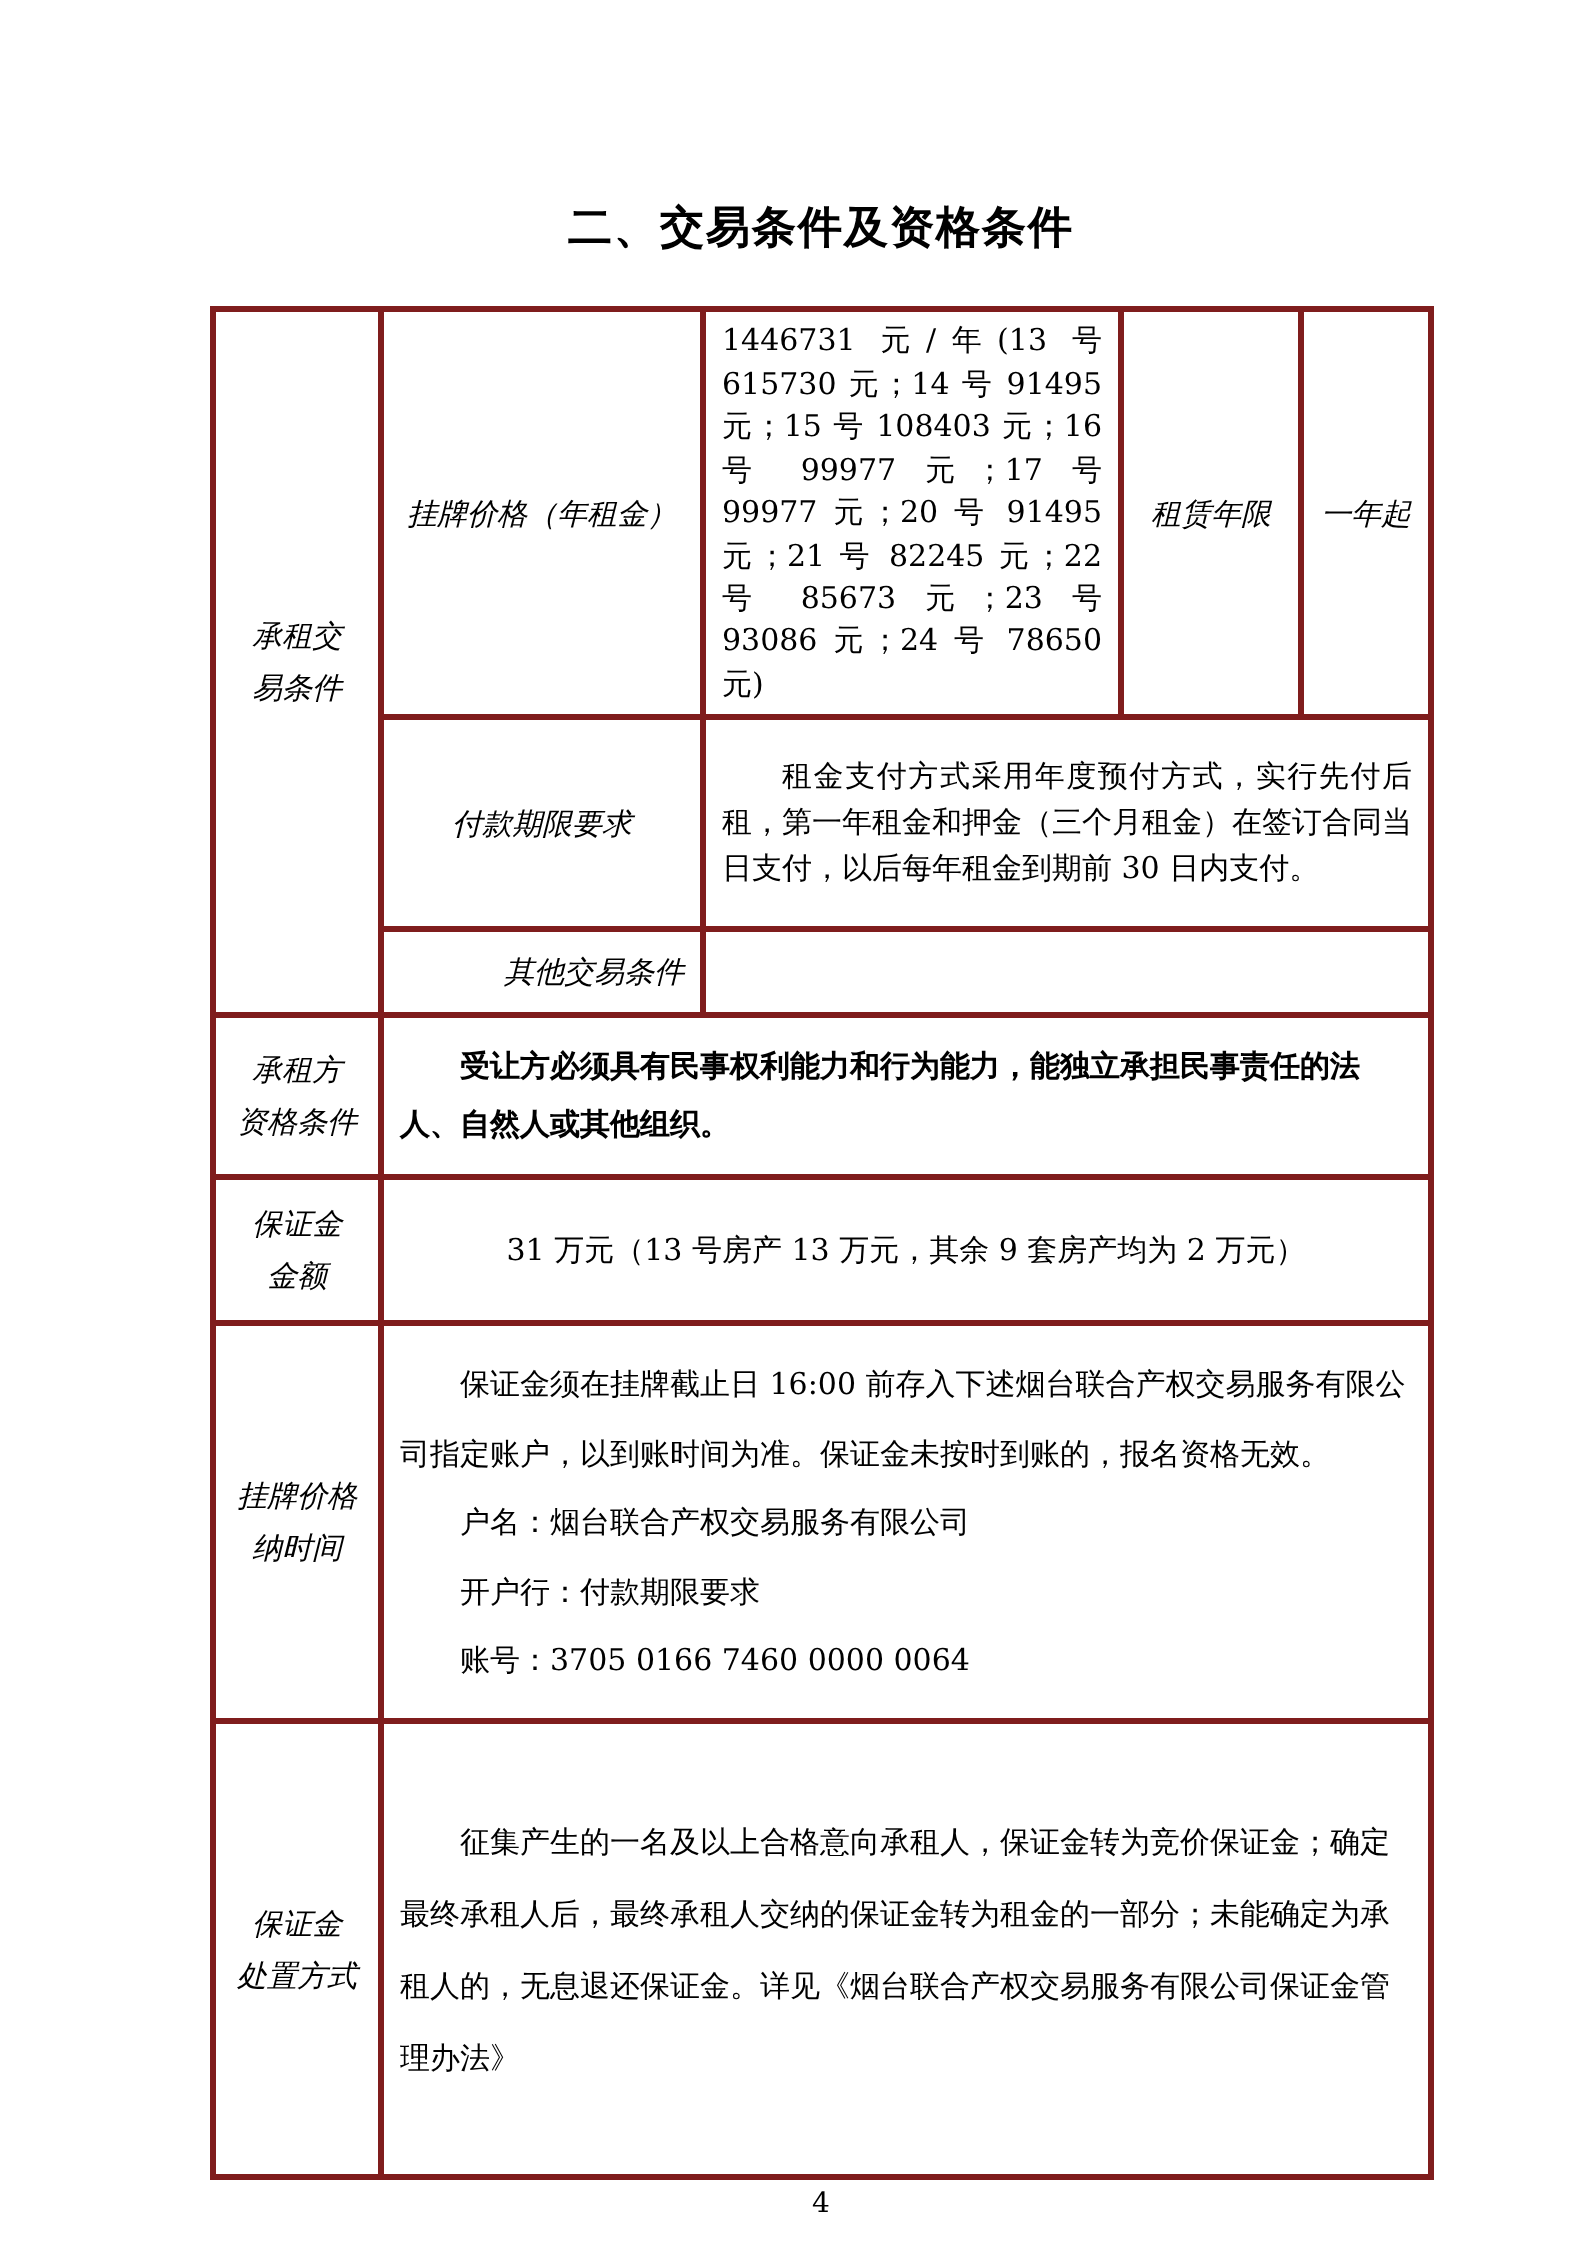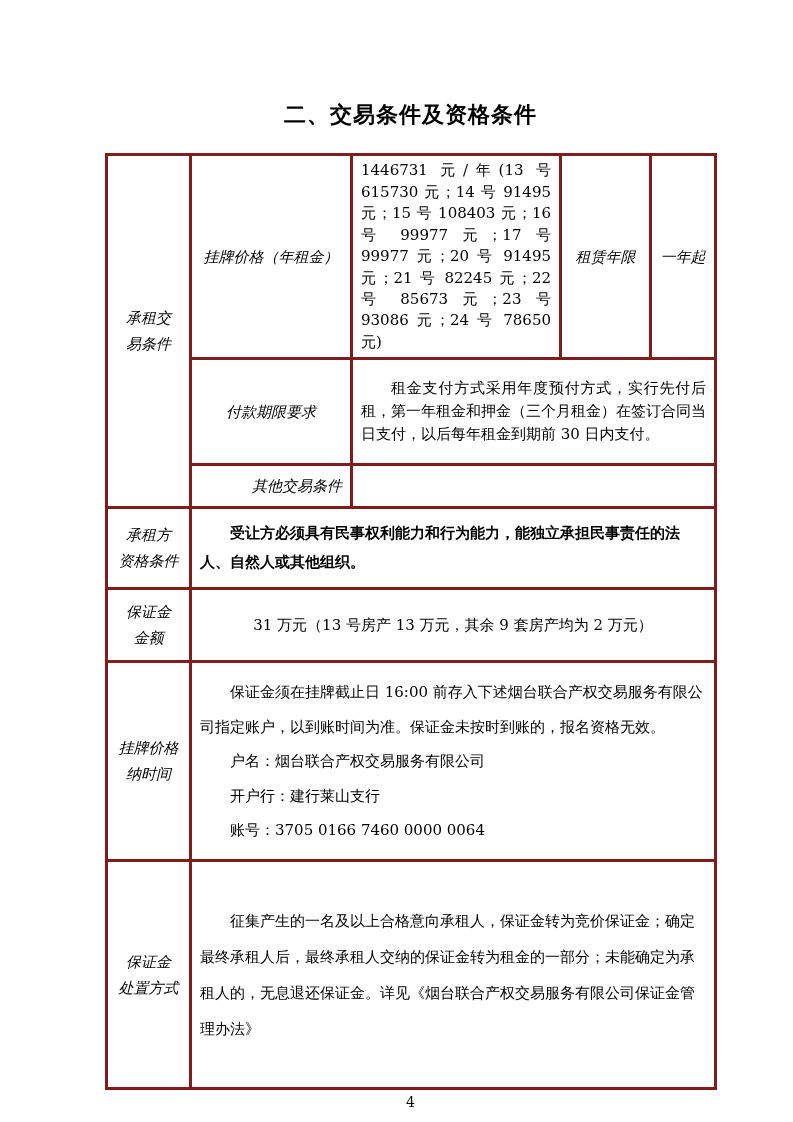--- a/index.html
+++ b/index.html
@@ -151,21 +151,21 @@
 金额</td>
         <td class="amount-cell" colspan="4">31 万元（13 号房产 13 万元，其余 9 套房产均为 2 万元）</td>
       </tr>
 
       <tr class="r-time">
         <td class="label-cell">挂牌价格
 纳时间</td>
         <td class="time-cell" colspan="4">
           <p>保证金须在挂牌截止日 16:00 前存入下述烟台联合产权交易服务有限公司指定账户，以到账时间为准。保证金未按时到账的，报名资格无效。</p>
           <p>户名：烟台联合产权交易服务有限公司</p>
-          <p>开户行：建行莱山支行</p>
+          <p>开户行：付款期限要求</p>
           <p>账号：3705 0166 7460 0000 0064</p>
         </td>
       </tr>
 
       <tr class="r-disposal">
         <td class="label-cell">保证金
 处置方式</td>
         <td class="disposal-cell" colspan="4">征集产生的一名及以上合格意向承租人，保证金转为竞价保证金；确定最终承租人后，最终承租人交纳的保证金转为租金的一部分；未能确定为承租人的，无息退还保证金。详见《烟台联合产权交易服务有限公司保证金管理办法》</td>
       </tr>
     </tbody>

